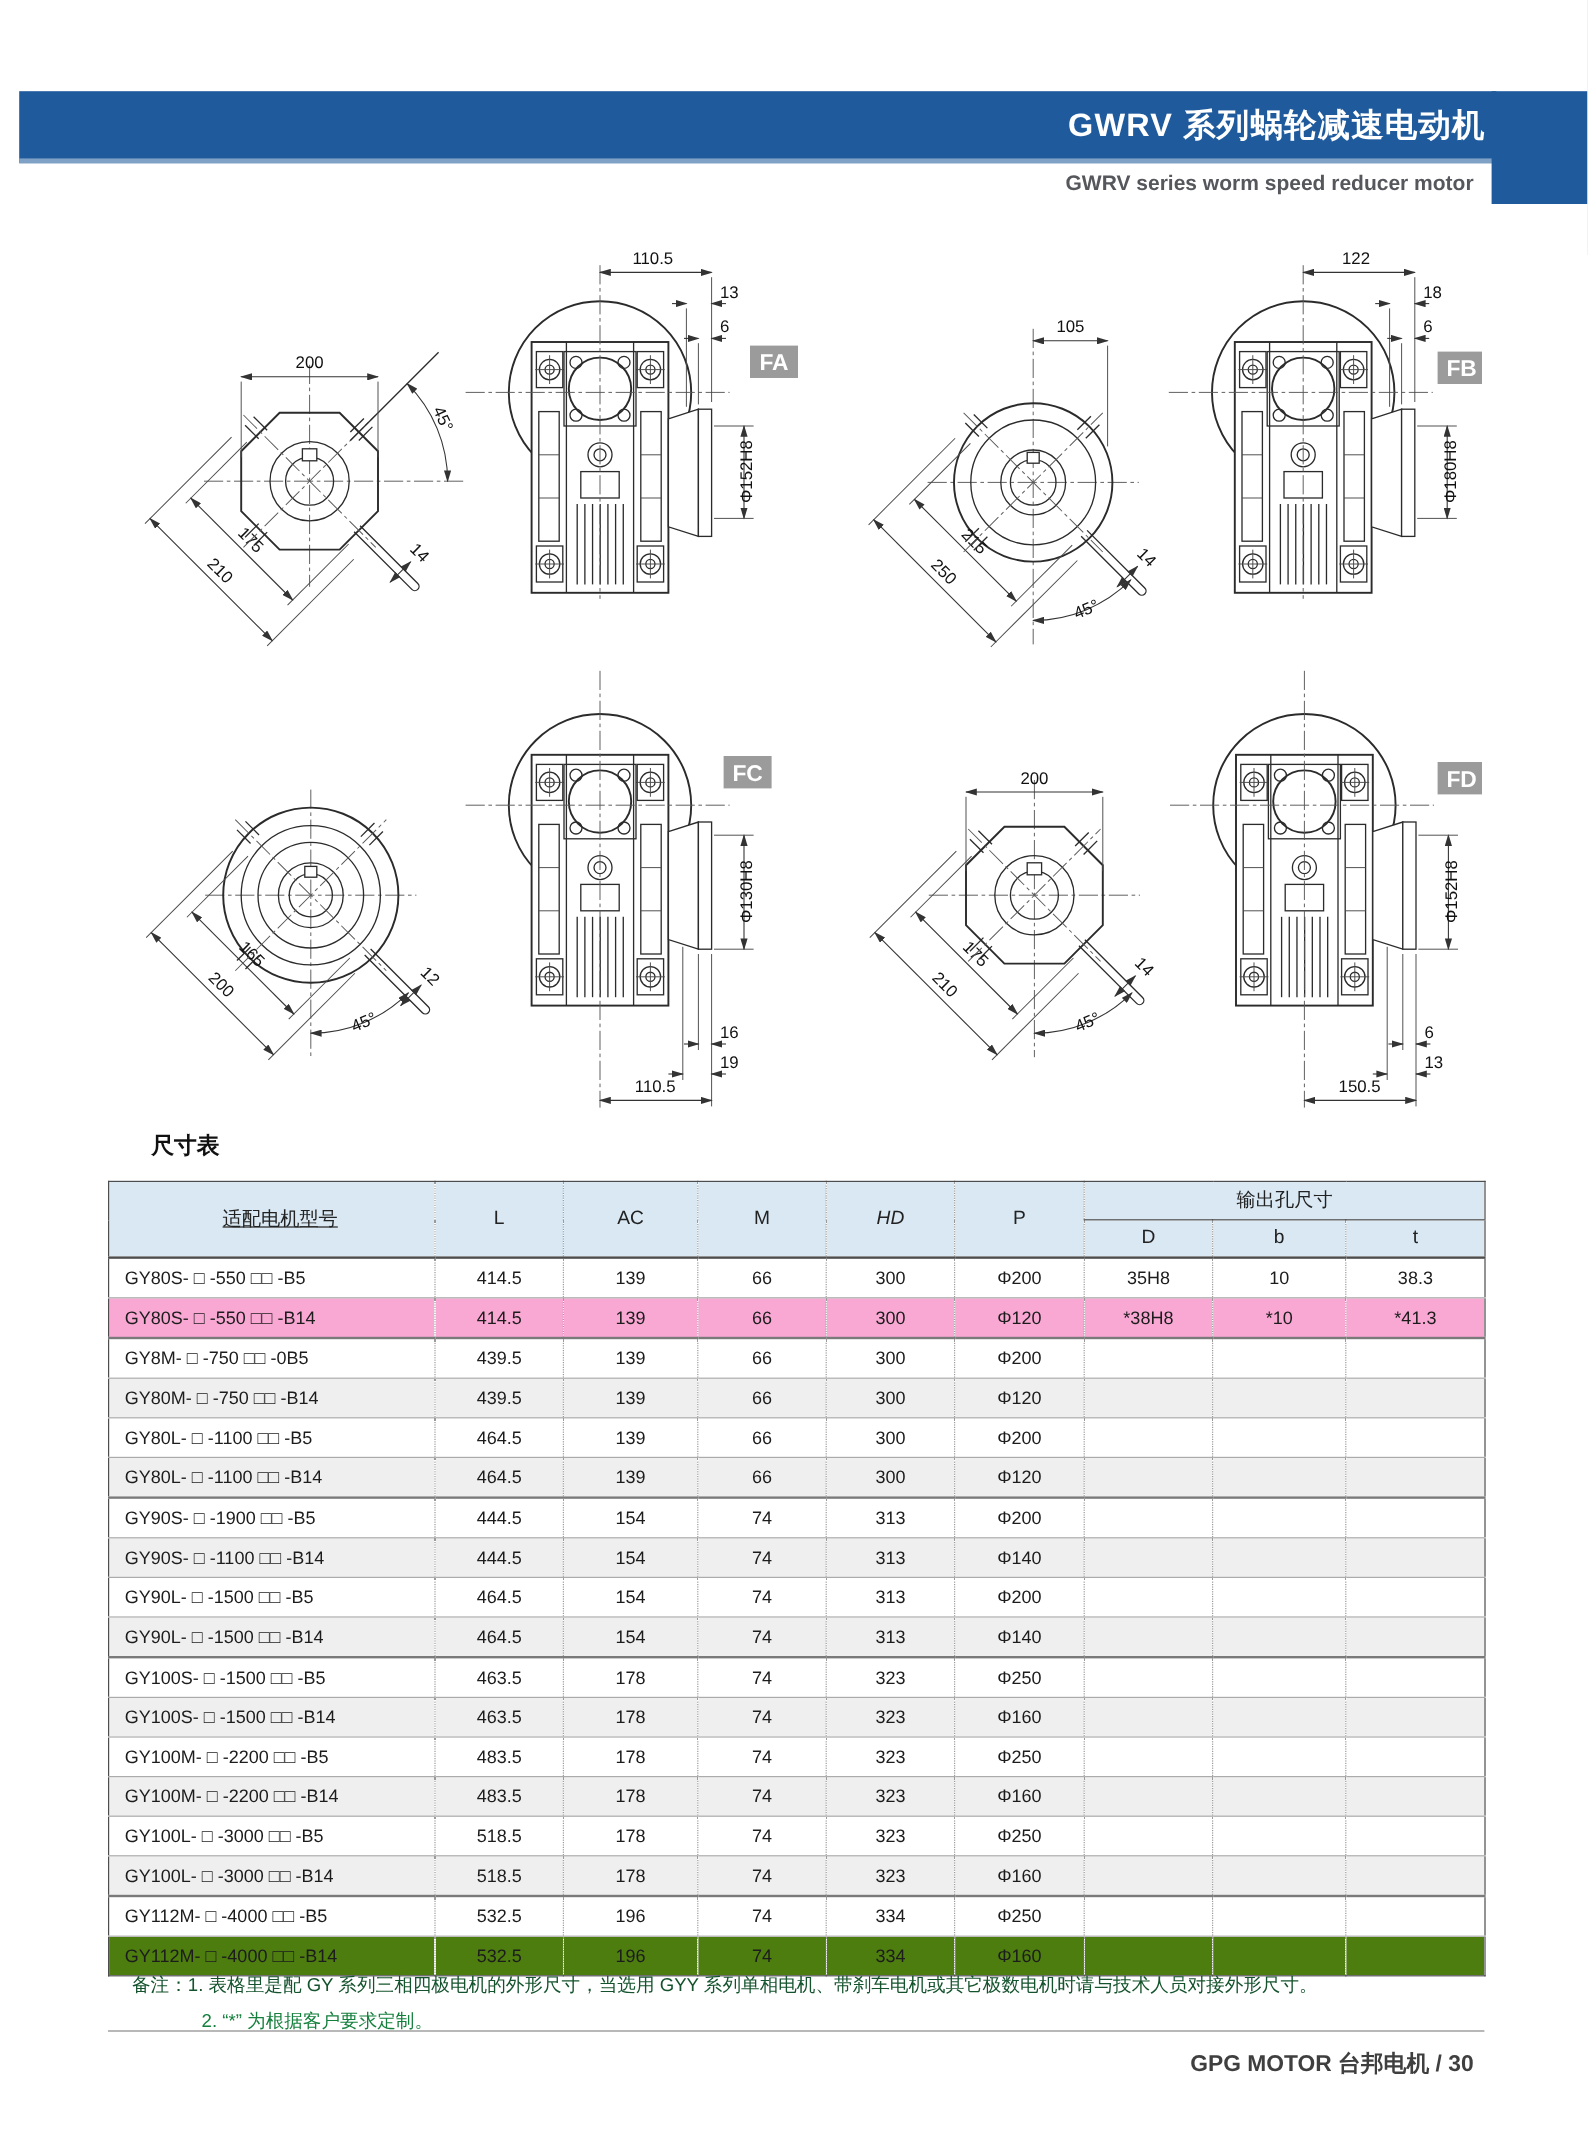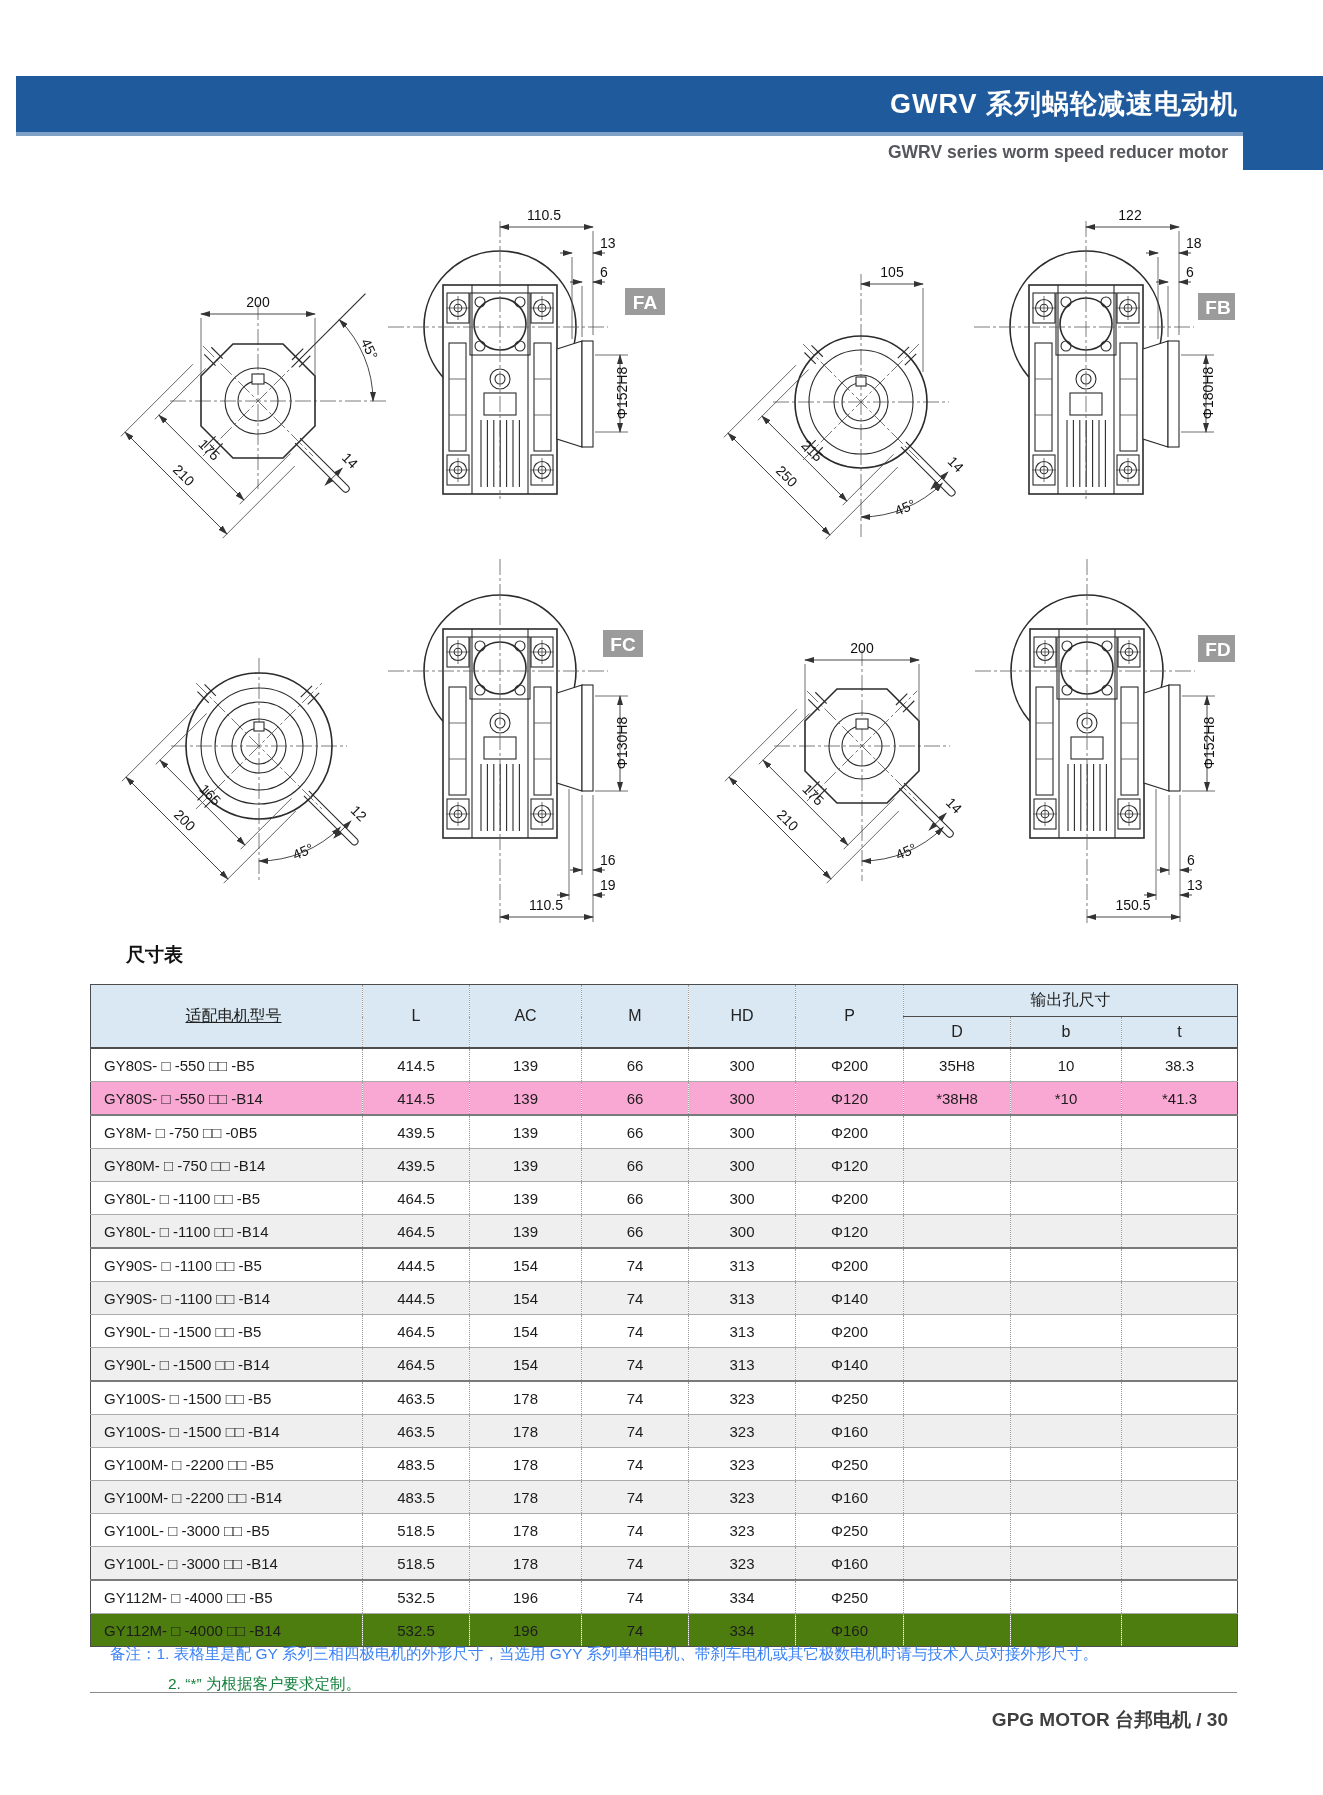--- a/index.html
+++ b/index.html
@@ -34,21 +34,21 @@
   #dim-table thead th{font-size:16px;color:#222;}
   #dim-table thead tr:first-child th{height:31px;}
   #dim-table thead tr:last-child th{height:30px;}
   #dim-table thead th.grp{border-bottom:1px solid #4d4d4d;}
   #dim-table thead th.model{text-align:center;padding-left:14px;text-decoration:underline;}
   #dim-table tbody td{height:32px;border-top:1px solid #ababab;}
   #dim-table tbody tr:first-child td{border-top:2px solid #4d4d4d;}
   #dim-table tbody tr.gsep td{border-bottom:2px solid #7a7a7a;}
   #dim-table tbody td.cm{text-align:left;padding-left:13px;}
   
-  .notes1{position:absolute;left:110px;top:1644px;font-size:15.5px;color:#3b82f6;white-space:nowrap;}
+  .notes1{position:absolute;left:110px;top:1644px;font-size:15.5px;color:#14532d;white-space:nowrap;}
   .notes2{position:absolute;left:168px;top:1674px;font-size:15.5px;color:#15803d;white-space:nowrap;}
   .footer-rule{position:absolute;left:90px;top:1692px;width:1147px;height:1px;background:#8a8a8a;}
   .footer{position:absolute;right:95px;top:1707px;font-size:19px;font-weight:bold;
           color:#3f3f3f;white-space:nowrap;}
 </style>
 </head>
 <body>
 
 <div class="page">
 
@@ -510,21 +510,21 @@
       <col style="width:107px">
         <col style="width:111px">
         <col style="width:116px">
     </colgroup>
     <thead>
       <tr>
         <th class="model" rowspan="2" style="background: rgb(217, 232, 243);">适配电机型号</th>
         <th rowspan="2" style="background: rgb(217, 232, 243);">L</th>
         <th rowspan="2" style="background: rgb(217, 232, 243);">AC</th>
         <th rowspan="2" style="background: rgb(217, 232, 243);">M</th>
-        <th rowspan="2" style="background: rgb(217, 232, 243);">HD</th>
+        <th rowspan="2" style="background: rgb(217, 232, 243); font-style: italic;">HD</th>
         <th rowspan="2" style="background: rgb(217, 232, 243);">P</th>
         <th class="grp" colspan="3" style="background: rgb(217, 232, 243);">输出孔尺寸</th>
       </tr>
       <tr>
         <th style="background: rgb(217, 232, 243);">D</th>
         <th style="background: rgb(217, 232, 243);">b</th>
         <th style="background: rgb(217, 232, 243);">t</th>
       </tr>
     </thead>
     <tbody>
@@ -588,21 +588,21 @@
           <td>464.5</td>
           <td>139</td>
           <td>66</td>
           <td>300</td>
           <td>Φ120</td>
           <td></td>
           <td></td>
           <td></td>
         </tr>
         <tr>
-          <td class="cm">GY90S- □ -1100 □□ -B5</td>
+          <td class="cm">GY90S- □ -1900 □□ -B5</td>
           <td>444.5</td>
           <td>154</td>
           <td>74</td>
           <td>313</td>
           <td>Φ200</td>
           <td></td>
           <td></td>
           <td></td>
         </tr>
         <tr style="background: rgb(239, 239, 239);">

